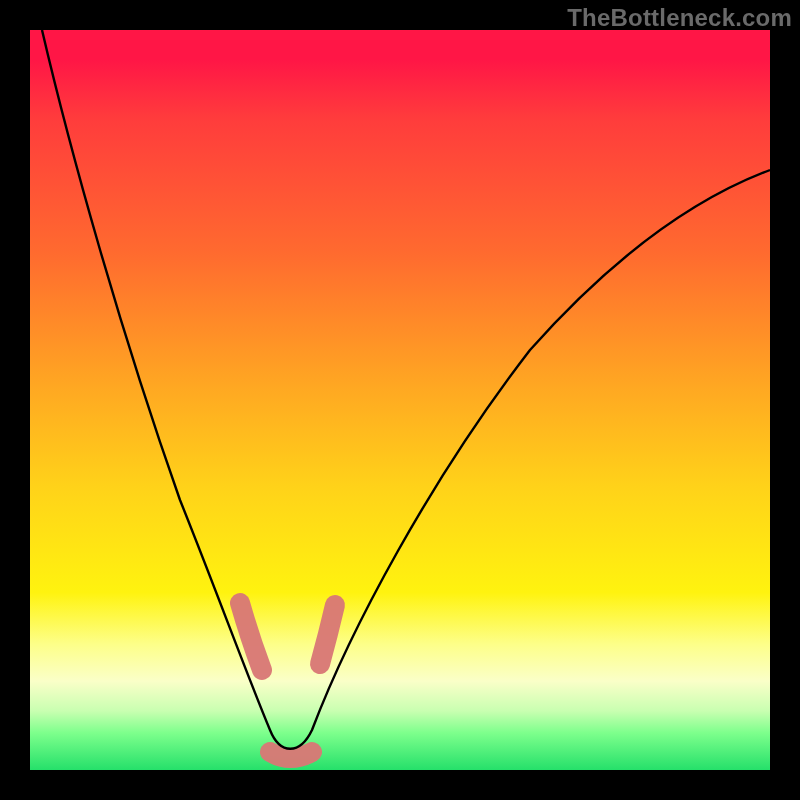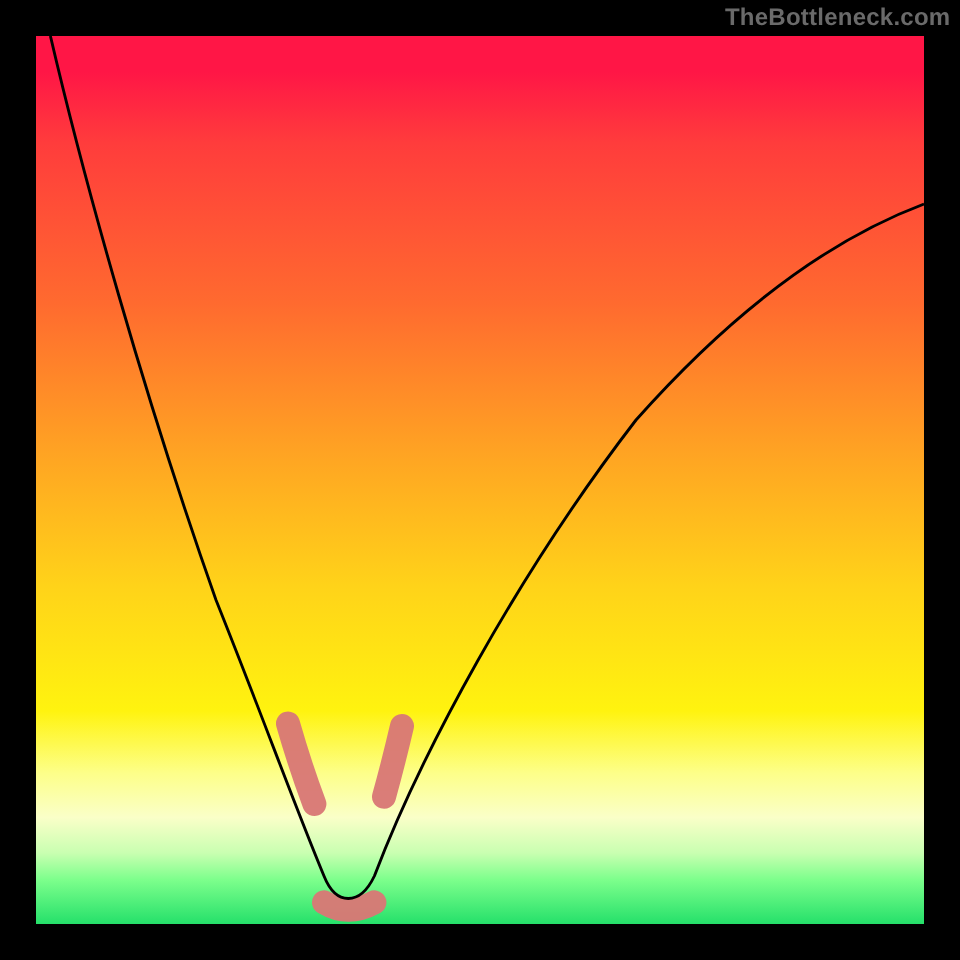--- a/index.html
+++ b/index.html
@@ -29,21 +29,21 @@
       #c9ffb1 92%,
       #7dff8c 95%,
       #25e06a 100%
     );
   }
   .attribution {
     position: absolute;
     top: 4px;
     right: 8px;
     font-family: Arial, Helvetica, sans-serif;
-    font-size: 20px;
+    font-size: 24px;
     font-weight: bold;
     color: #6a6a6a;
     letter-spacing: 0.2px;
   }
   svg.curve {
     position: absolute;
     left: 0; top: 0;
     width: 740px; height: 740px;
   }
   .curve path.line {

